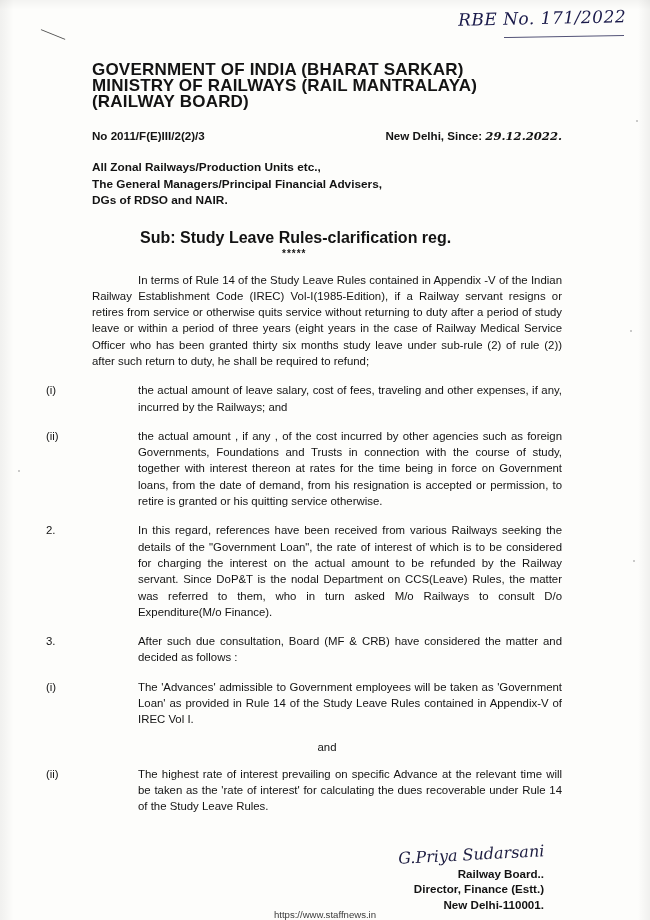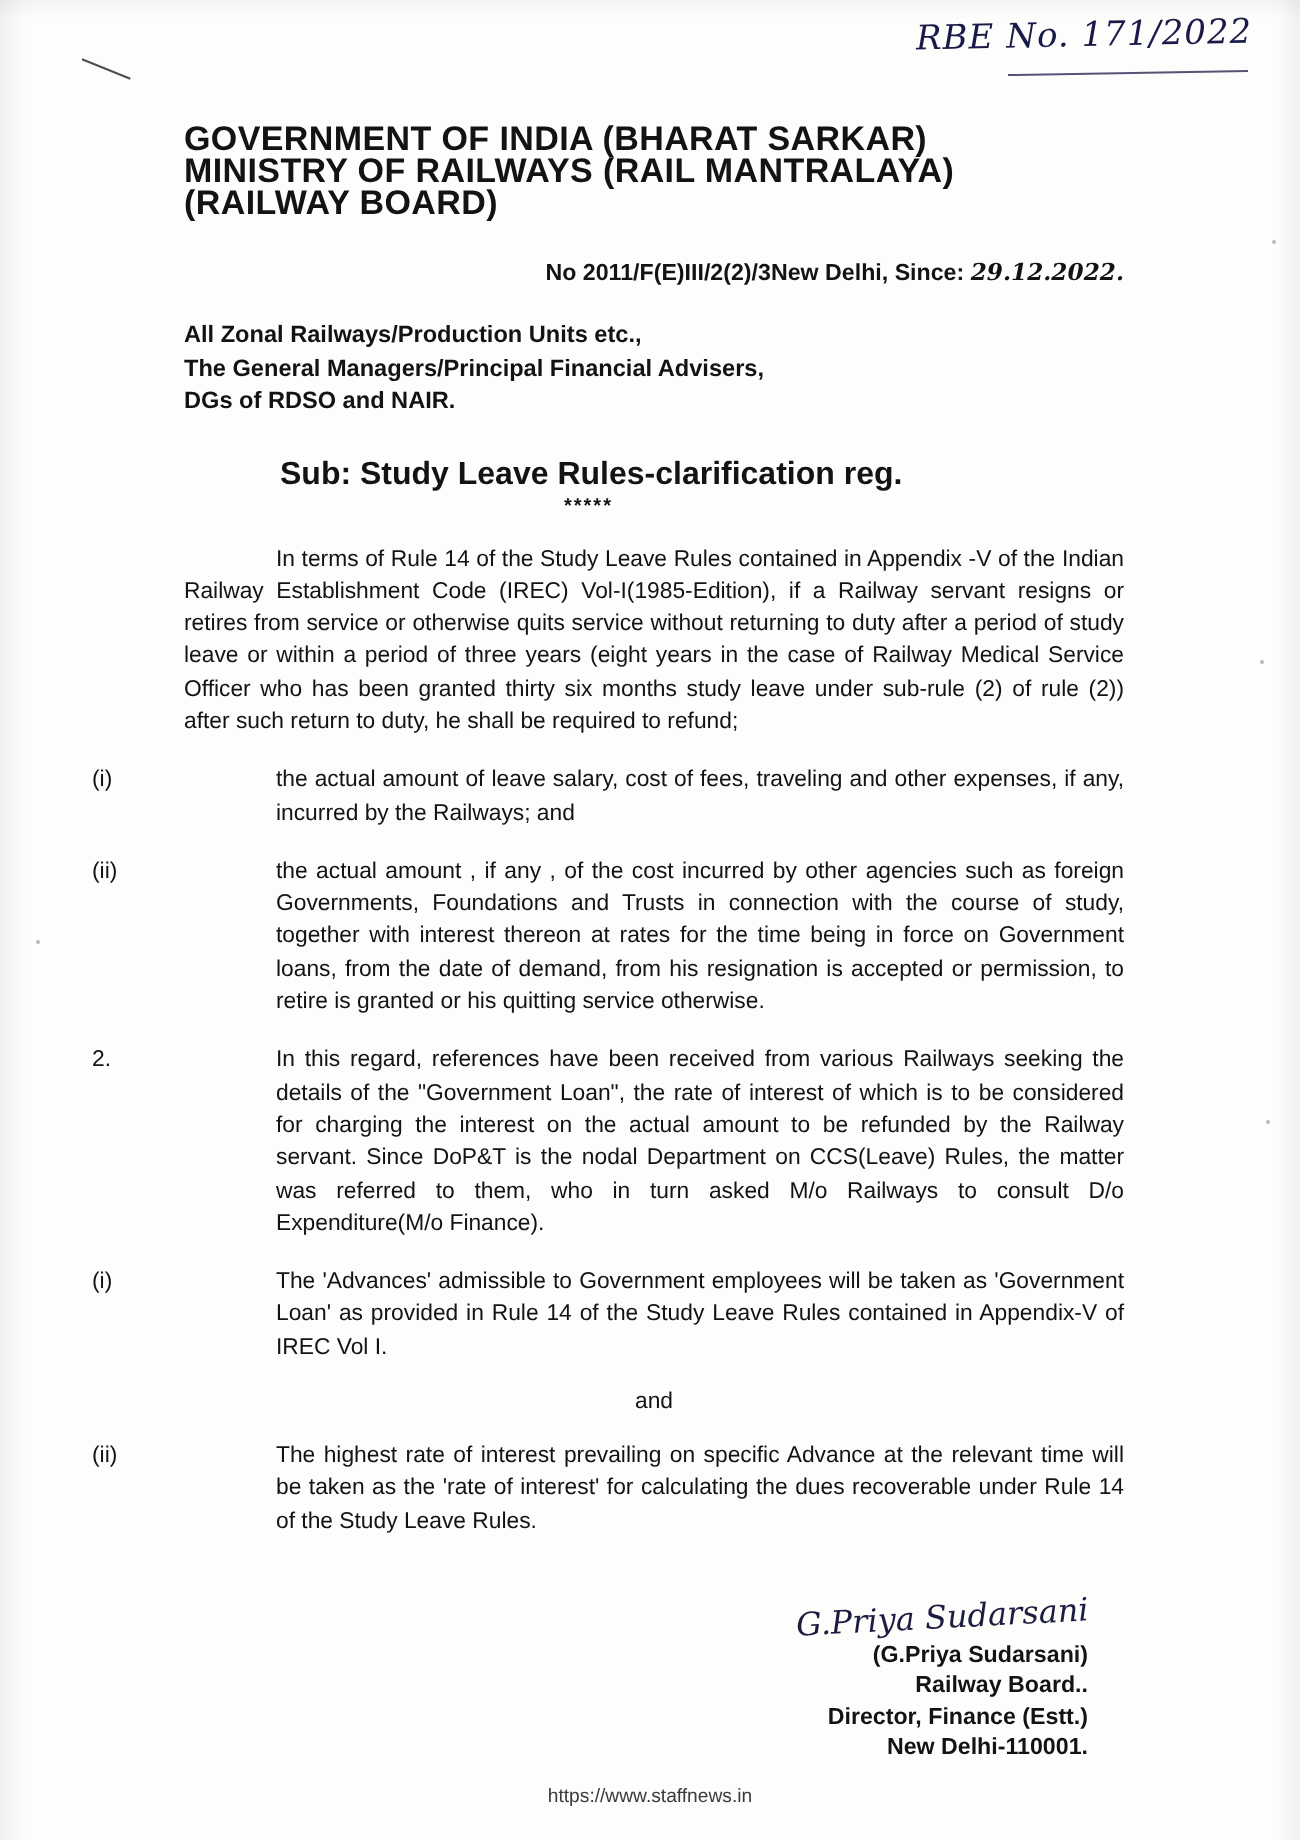--- a/index.html
+++ b/index.html
@@ -68,21 +68,21 @@
   }
   .heading {
     font-weight: bold;
     font-size: 17px;
     line-height: 16px;
     letter-spacing: .2px;
   }
   .heading .l1 { margin-top: 62px; }
   .row-no-date {
     display: flex;
-    justify-content: flex-end;
+    justify-content: space-between;
     align-items: baseline;
     margin-top: 19px;
     font-size: 11.6px;
     font-weight: bold;
   }
   .date-wrap { white-space: nowrap; }
   .date-hw {
     font-family: "DejaVu Serif", serif;
     font-style: italic;
     font-weight: bold;
@@ -141,21 +141,21 @@
     margin-bottom: 2px;
   }
   .sign-line {
     font-size: 11.6px;
     font-weight: bold;
     line-height: 15.5px;
   }
   .footer-url {
     position: absolute;
     left: 0; right: 0;
-    bottom: 16px;
+    bottom: 0;
     text-align: center;
     font-size: 9.6px;
     color: #3a3a3a;
   }
   .edge-dot {
     position: absolute;
     background: #b9b9b9;
     width: 2px;
     height: 2px;
     border-radius: 50%;
@@ -203,34 +203,36 @@
     </p>
 
     <p class="body hang">
       <span class="marker">(ii)</span><span>the actual amount , if any , of the cost incurred by other agencies such as foreign Governments, Foundations and Trusts in connection with the course of study, together with interest thereon at rates for the time being in force on Government loans, from the date of demand, from his resignation is accepted or permission, to retire is granted or his quitting service otherwise.</span>
     </p>
 
     <p class="body hang">
       <span class="marker">2.</span><span>In this regard, references have been received from various Railways seeking the details of the "Government Loan", the rate of interest of which  is to be considered for charging the interest on the actual amount to be refunded by the Railway servant. Since DoP&amp;T is the nodal Department on CCS(Leave) Rules, the matter was referred to them, who in turn asked M/o Railways to consult D/o Expenditure(M/o Finance).</span>
     </p>
 
+    <p class="body hang">
+      <span class="marker">3.</span><span>After such due consultation, Board (MF &amp; CRB) have considered the matter and decided as follows :</span>
+    </p>
 
     <p class="body hang">
       <span class="marker">(i)</span><span>The 'Advances' admissible to Government employees will be taken as 'Government Loan' as provided in Rule 14 of the Study Leave Rules contained in Appendix-V of IREC Vol I.</span>
     </p>
 
     <p class="center-and">and</p>
 
     <p class="body hang">
       <span class="marker">(ii)</span><span>The highest rate of interest prevailing on specific Advance at the relevant time will be taken as the 'rate of interest' for calculating the dues recoverable under Rule 14 of the Study Leave Rules.</span>
     </p>
 
     <div class="signature-block">
       <div class="sign-hw">G.Priya Sudarsani</div>
-      <div class="sign-line">(G.Priya Sudarsani)</div>
       <div class="sign-line">Railway Board..</div>
       <div class="sign-line">Director, Finance (Estt.)</div>
       <div class="sign-line">New Delhi-110001.</div>
     </div>
 
   </div>
 
   <div class="footer-url">https://www.staffnews.in</div>
 
   <div class="edge-dot" style="left:636px; top:120px;"></div>

